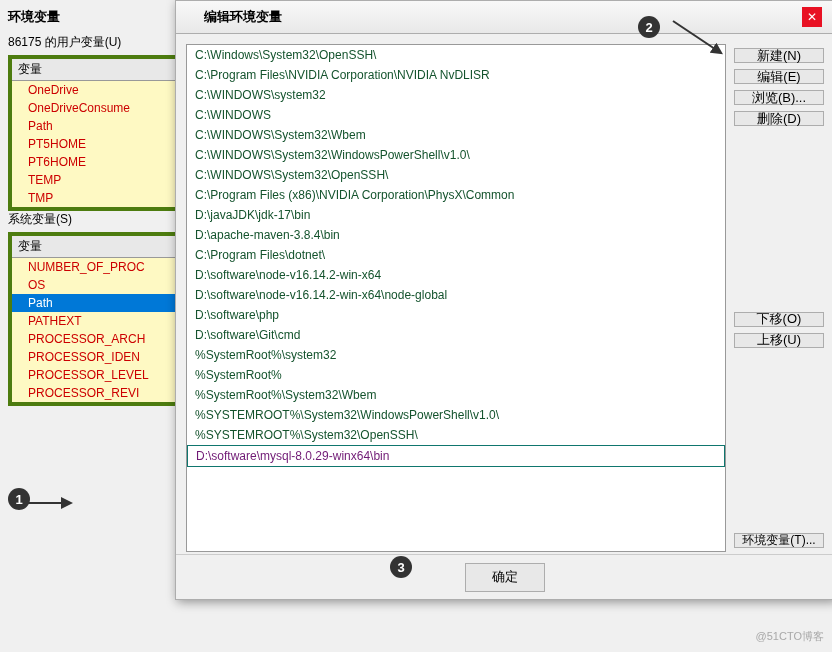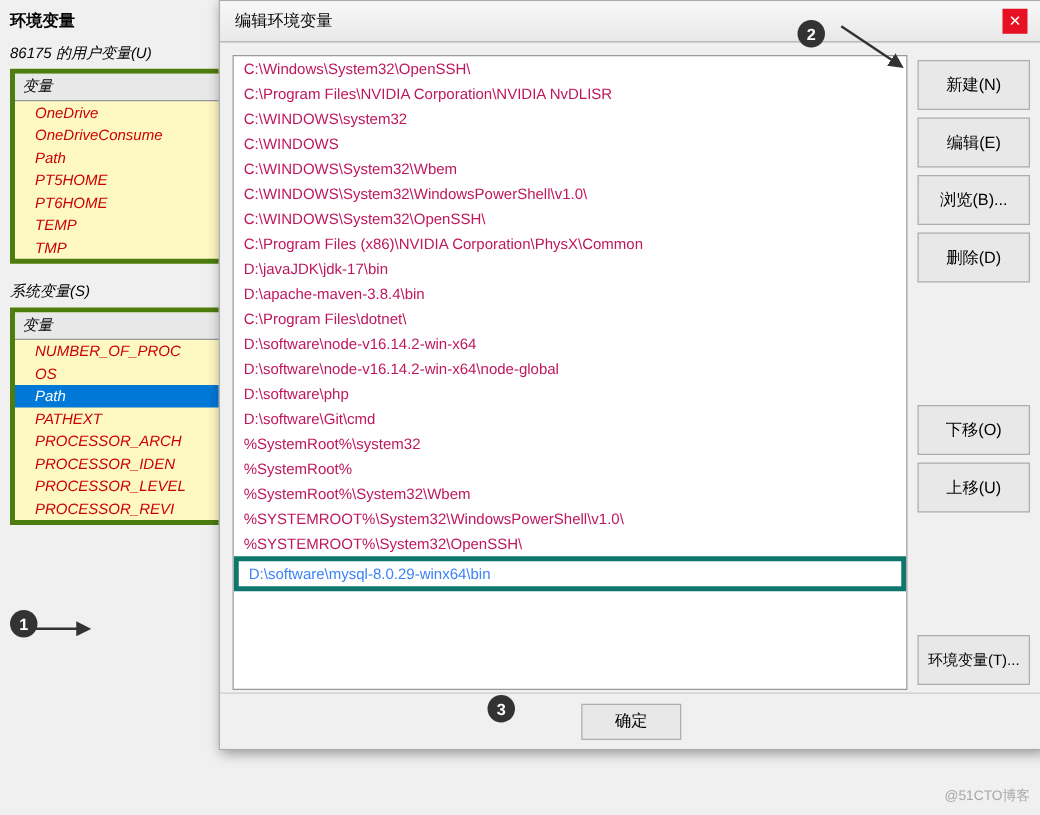--- a/index.html
+++ b/index.html
@@ -22,22 +22,21 @@
       background: #f0f0f0;
       padding: 8px;
     }
     .env-panel-title {
       font-size: 13px;
       font-weight: bold;
       margin-bottom: 8px;
       color: #000;
     }
     .env-section {
-      margin-bottom: 14px;
-      font-style: italic;
+      margin-bottom: 0;
     }
     .env-section-label {
       color: #000;
       margin-bottom: 4px;
       font-size: 12px;
     }
     .env-table {
       width: 100%;
       border: 4px solid #4d7c0f;
       background: #fef9c3;
@@ -76,21 +75,22 @@
     .dialog-titlebar {
       background: linear-gradient(to bottom, #f8f8f8, #e8e8e8);
       padding: 6px 12px;
       border-bottom: 1px solid #adadad;
       display: flex;
       align-items: center;
       justify-content: space-between;
     }
     .dialog-title-text {
       font-size: 13px;
-      font-weight: normal;
+      font-weight: bold;
+      margin-left: 16px;
     }
     .dialog-close-btn {
       width: 20px;
       height: 20px;
       background: #e81123;
       color: #fff;
       border: none;
       cursor: pointer;
       font-size: 12px;
       display: flex;
@@ -109,29 +109,29 @@
     .path-list-container {
       flex: 1;
       border: 1px solid #999;
       background: #fff;
       overflow-y: auto;
       min-height: 400px;
     }
     .path-list-item {
       padding: 3px 8px;
       font-size: 12px;
-      color: #be185d;
+      color: #14532d;
       cursor: pointer;
       white-space: nowrap;
       border-bottom: none;
     }
     .path-list-item.highlighted {
       background: #fff;
-      border: 4px solid #0f766e;
-      color: #3b82f6;
+      border: 1px solid #0f766e;
+      color: #701a75;
     }
 
     
     .path-list-container::-webkit-scrollbar {
       width: 16px;
     }
     .path-list-container::-webkit-scrollbar-track {
       background: #f0f0f0;
       border-left: 1px solid #ccc;
     }
@@ -143,21 +143,21 @@
     
     .buttons-panel {
       display: flex;
       flex-direction: column;
       gap: 6px;
       width: 90px;
       padding: 4px 0;
     }
     .action-btn {
       width: 90px;
-      height: 40px;
+      height: 15px;
       background: #e8e8e8;
       border: 1px solid #adadad;
       cursor: pointer;
       font-size: 13px;
       font-family: 'Microsoft YaHei', SimSun, Arial, sans-serif;
       text-align: center;
       display: flex;
       align-items: center;
       justify-content: center;
     }

